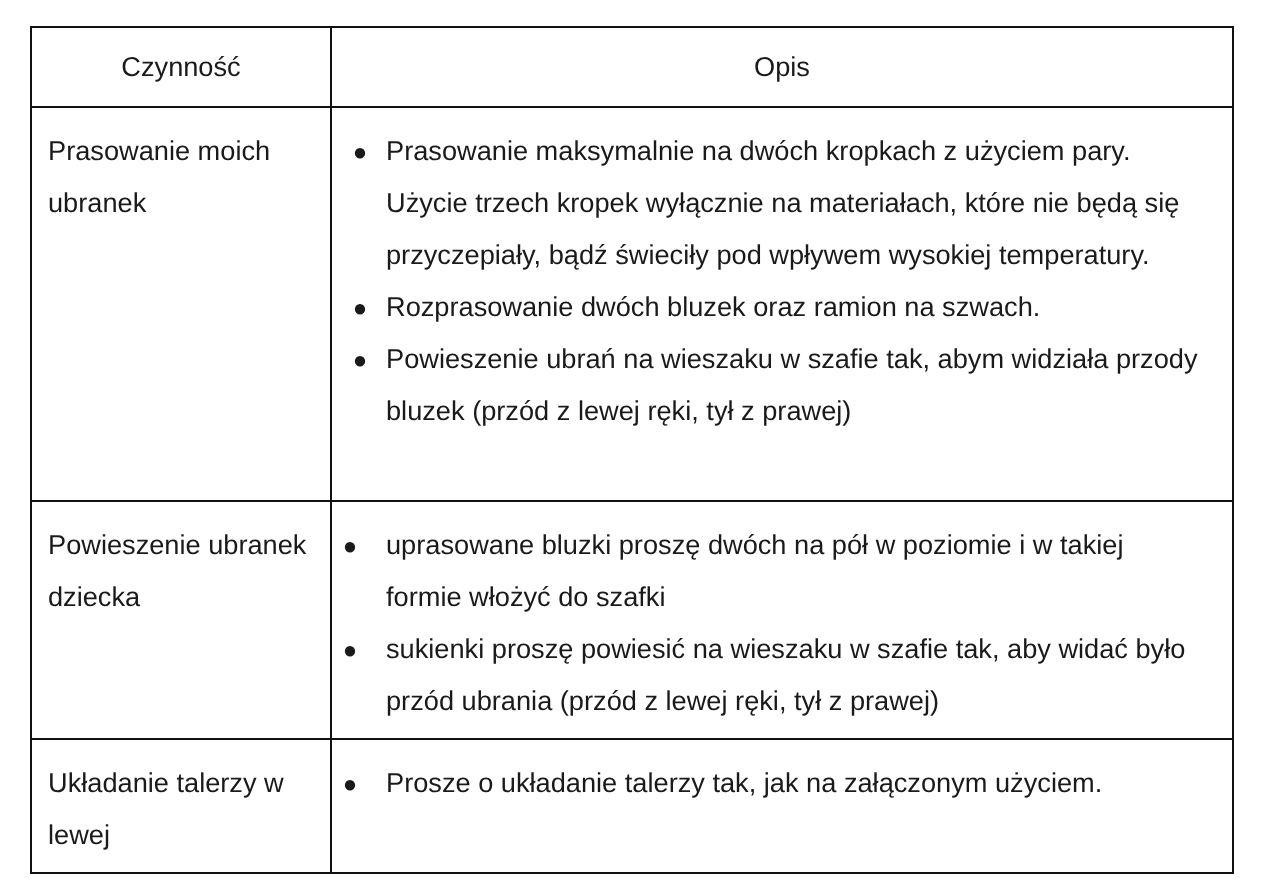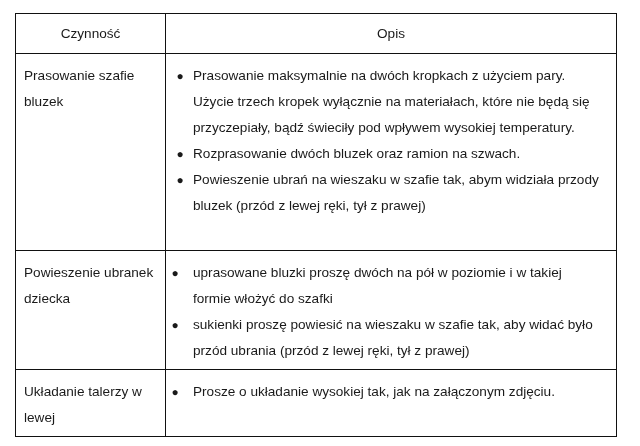--- a/index.html
+++ b/index.html
@@ -37,21 +37,21 @@
       <col class="c1">
       <col class="c2">
     </colgroup>
   <tbody>
       <tr>
     <th>Czynność</th>
     <th>Opis</th>
   </tr>
   <tr class="r1">
     <td>
-          <div class="act">Prasowanie szafie bluzek</div>
+          <div class="act">Prasowanie moich ubranek</div>
         </td>
     <td>
       <ul class="items">
         <li><span class="bullet">●</span><span>Prasowanie maksymalnie na dwóch kropkach z użyciem pary. Użycie trzech kropek wyłącznie na materiałach, które nie będą się przyczepiały, bądź świeciły pod wpływem wysokiej temperatury.</span></li>
         <li><span class="bullet">●</span><span>Rozprasowanie dwóch bluzek oraz ramion na szwach.</span></li>
         <li><span class="bullet">●</span><span>Powieszenie ubrań na wieszaku w szafie tak, abym widziała przody bluzek (przód z lewej ręki, tył z prawej)</span></li>
       </ul>
     </td>
   </tr>
   <tr class="r2">
@@ -64,18 +64,18 @@
         <li><span class="bullet">●</span><span>sukienki proszę powiesić na wieszaku w szafie tak, aby widać było przód ubrania (przód z lewej ręki, tył z prawej)</span></li>
       </ul>
     </td>
   </tr>
   <tr class="r3">
     <td>
           <div class="act">Układanie talerzy w lewej</div>
         </td>
     <td>
       <ul class="items">
-        <li><span class="bullet">●</span><span>Prosze o układanie wysokiej tak, jak na załączonym zdjęciu.</span></li>
+        <li><span class="bullet">●</span><span>Prosze o układanie talerzy tak, jak na załączonym użyciem.</span></li>
       </ul>
     </td>
   </tr>
 </tbody>
   </table>
 
 </body></html>

